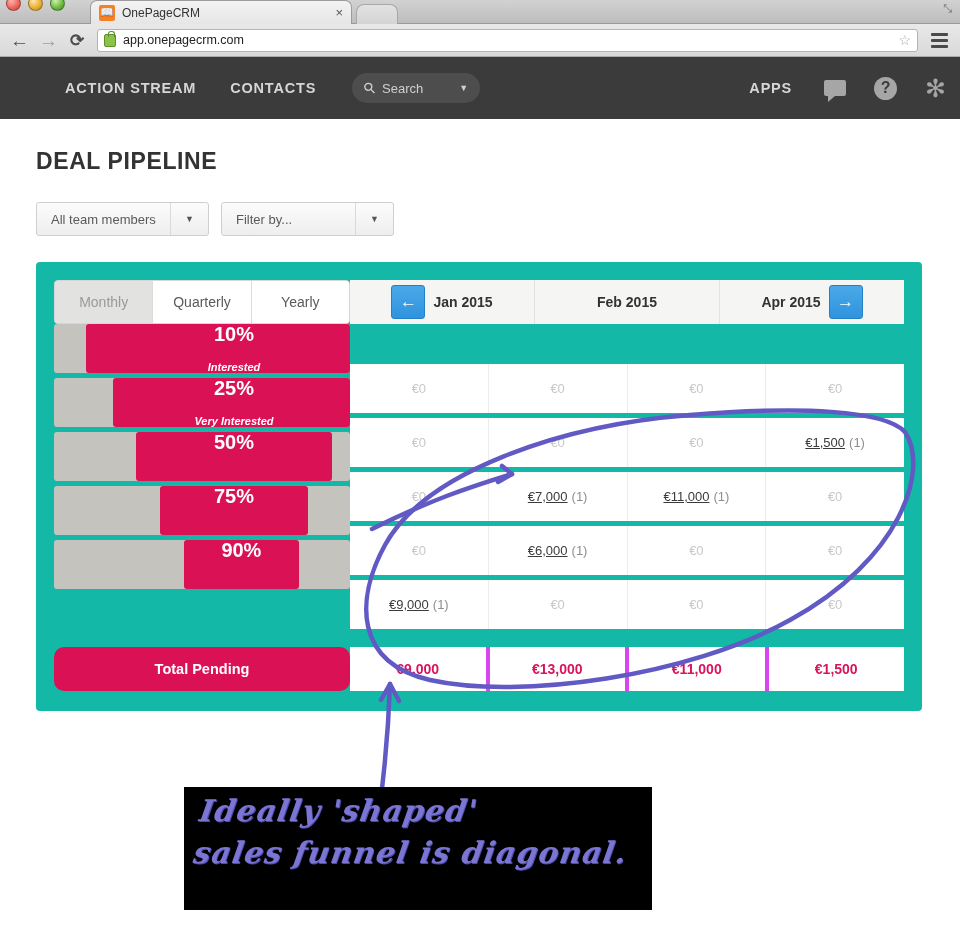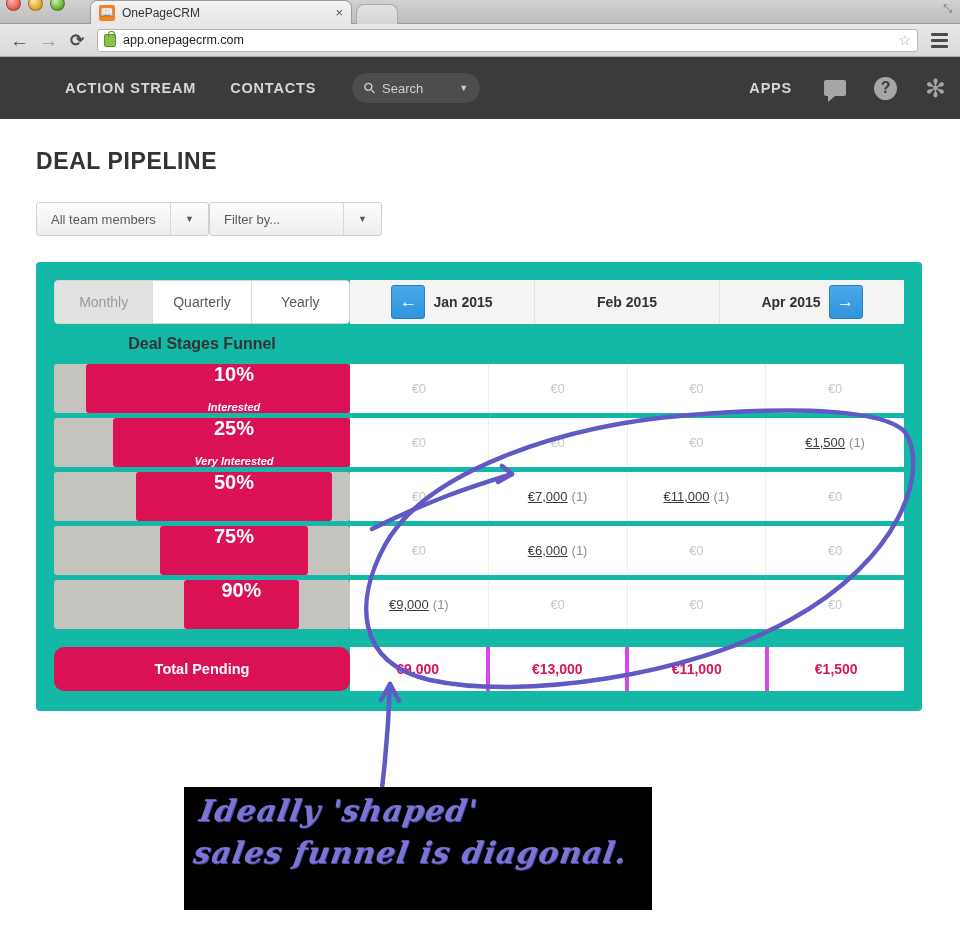--- a/index.html
+++ b/index.html
@@ -129,21 +129,21 @@
     display: flex; align-items: center; justify-content: center;
   }
   .gear-glyph { font-size: 25px; color: #a6a6a6; line-height: 1; }
 
   
   .page { position: relative; padding: 0 0 4px 36px; }
   .page-title {
     font-size: 23px; font-weight: bold; color: #333;
     letter-spacing: .6px; margin: 29px 0 0 0;
   }
-  .filters { display: flex; gap: 0; margin: 27px 0 0 0; }
+  .filters { display: flex; gap: 12px; margin: 27px 0 0 0; }
   .select {
     display: flex; align-items: stretch; height: 34px;
     background: linear-gradient(#fcfcfc, #eeeeee);
     border: 1px solid #cfcfcf; border-radius: 3px;
   }
   .select .value {
     display: flex; align-items: center;
     font-size: 13px; color: #5a5a5a;
     padding: 0 14px; min-width: 133px;
   }
@@ -369,21 +369,20 @@
         </div>
         <div class="mhead">
           <span>Apr 2015</span>
           <span class="arrow-btn">→</span>
         </div>
       </div>
     </div>
 
     <div class="grid">
       <div class="col-funnel">
-        <div class="funnel-title">Deal Stages Funnel</div>
         <div id="funnel-rows">
             <div class="frow" style="background: rgb(197, 195, 190);">
               <div class="fbar" style="left: 0%; width: 100%; background: rgb(218, 17, 85);">
                 <div class="fpct">10%</div>
                 <div class="flabel">Interested</div>
               </div>
             </div>
             <div class="frow" style="background: rgb(197, 195, 190);">
               <div class="fbar" style="left: 9%; width: 82%; background: rgb(218, 17, 85);">
                 <div class="fpct">25%</div>

